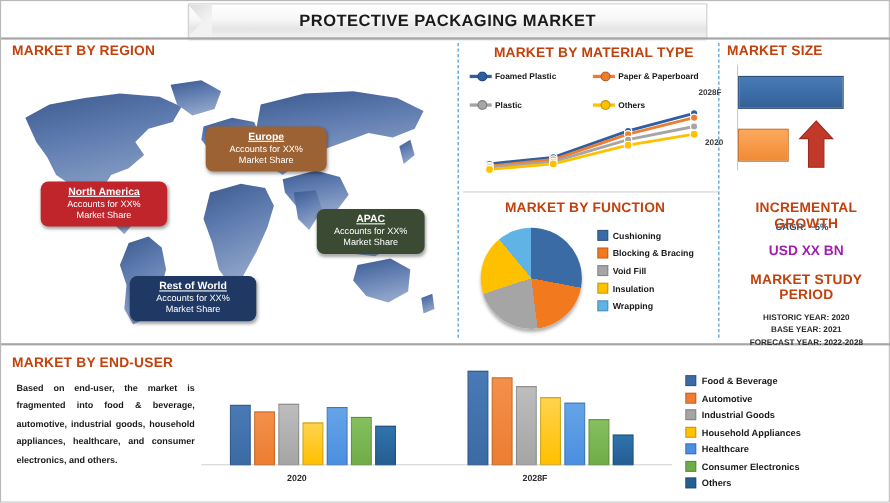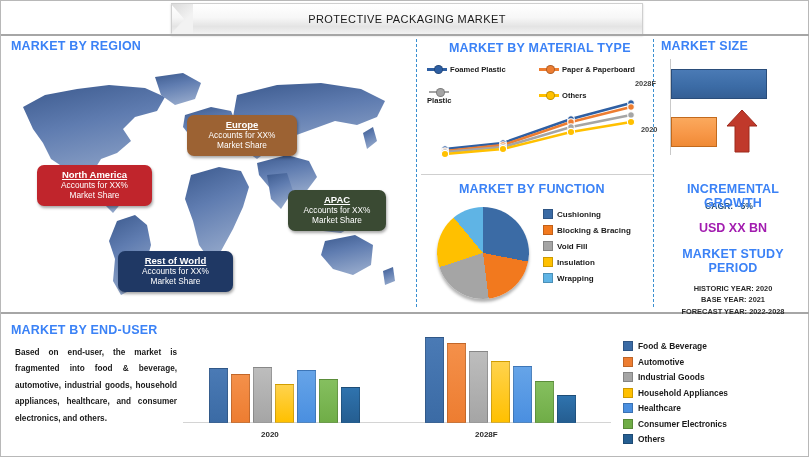--- a/index.html
+++ b/index.html
@@ -24,26 +24,26 @@
     display:flex;align-items:center;justify-content:center;
     box-shadow:0 1px 2px rgba(0,0,0,.18);
   }
   .banner:before,.banner:after{
     content:"";position:absolute;top:0;width:22px;height:100%;
   }
   .banner:before{left:-1px;background:linear-gradient(135deg,#dadada 0%,#f2f2f2 60%);
     clip-path:polygon(0 0,100% 0,100% 100%,0 100%,60% 50%);}
   .banner-title{
     position:relative;z-index:2;
-    font-size:11px;font-weight:normal;color:#1a1a1a;letter-spacing:.4px;
+    font-size:15px;font-weight:bold;color:#1a1a1a;letter-spacing:.4px;
   }
 
   
   .sec-h{
-    font-size:12.5px;font-weight:bold;color:#3b82f6;letter-spacing:.2px;
+    font-size:12.5px;font-weight:bold;color:#c2410c;letter-spacing:.2px;
   }
 
   
   #map-panel{position:absolute;left:0;top:32px;width:408px;height:278px;}
   #map-title{position:absolute;left:10px;top:6px;}
   #world-map{
     position:absolute;left:4px;top:22px;width:400px;height:250px;
   }
   #world-map svg{width:100%;height:100%;display:block;}
 
@@ -218,21 +218,21 @@
           <i style="background:#2E5FA3;"></i>
         </span>
       <span class="lg-txt">Foamed Plastic</span>
     </div>
     <div class="lg-row" style="left:118px;top:32px;">
       <span class="lg-line" style="background:#ED7D31;">
           <i style="background:#ED7D31;"></i>
         </span>
       <span class="lg-txt">Paper &amp; Paperboard</span>
     </div>
-    <div class="lg-row" style="left:6px;top:58px;flex-direction:column;">
+    <div class="lg-row" style="left:6px;top:58px;">
       <span class="lg-line" style="background:#A5A5A5;">
           <i style="background:#A5A5A5;"></i>
         </span>
       <span class="lg-txt">Plastic</span>
     </div>
     <div class="lg-row" style="left:118px;top:58px;">
       <span class="lg-line" style="background:#FFC000;">
           <i style="background:#FFC000;"></i>
         </span>
       <span class="lg-txt">Others</span>

